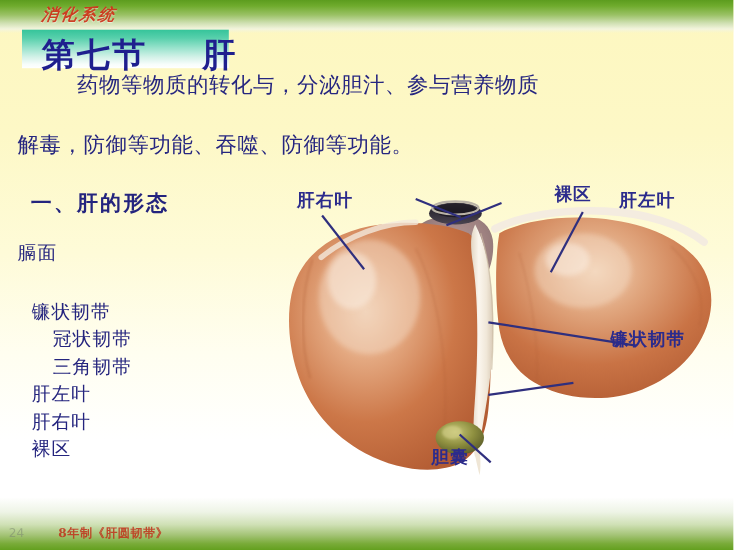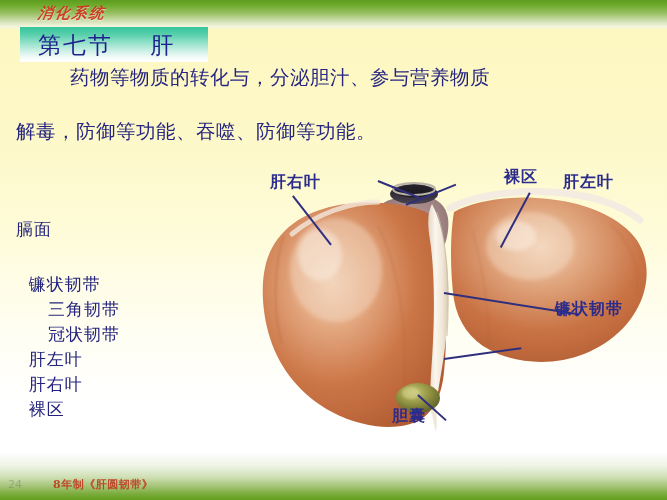--- a/index.html
+++ b/index.html
@@ -33,21 +33,21 @@
     opacity:.92;
   }
   
   .title-band{
     position:absolute;left:20px;top:27px;width:188px;height:35px;
     background:linear-gradient(to bottom,#35c49a 0%,#58d0ac 22%,#9ae3cd 48%,#d5f2e9 72%,#f7fdfb 90%,#ffffff 100%);
   }
   .title-text{
     position:absolute;left:38px;top:30px;
     font-family:"DejaVu Serif","Liberation Serif",serif;
-    font-size:23px;font-weight:normal;color:#1f1f8e;
+    font-size:30px;font-weight:bold;color:#1f1f8e;
     letter-spacing:2px;white-space:pre;
   }
   
   .para{
     position:absolute;left:16px;top:64px;width:640px;
     font-family:"DejaVu Serif","Liberation Serif",serif;
     font-size:19.5px;line-height:27px;color:#262680;
     letter-spacing:0.5px;
   }
   .para .indent{display:inline-block;width:54px;}
@@ -104,25 +104,26 @@
 
   <div class="title-band"></div>
   <div class="title-text">第七节    肝</div>
 
   <div class="para">
     <span class="indent"></span><span>药物等物质的转化与，分泌胆汁、参与营养物质</span><br>
     <br>
     <span>解毒，防御等功能、吞噬、防御等功能。</span>
   </div>
 
+  <div class="sec-head">一、肝的形态</div>
   <div class="sub-label">膈面</div>
   <div class="term-list">
     <span class="t">  镰状韧带</span>
+    <span class="t">     冠状韧带</span>
     <span class="t">     三角韧带</span>
-    <span class="t">     冠状韧带</span>
     <span class="t">  肝左叶</span>
     <span class="t">  肝右叶</span>
     <span class="t">  裸区</span>
   </div>
 
   <div class="figure">
 
     <svg width="409" height="300" viewBox="0 0 409 300">
       <defs>
         <radialGradient id="rlobe" cx="38%" cy="36%" r="72%">

